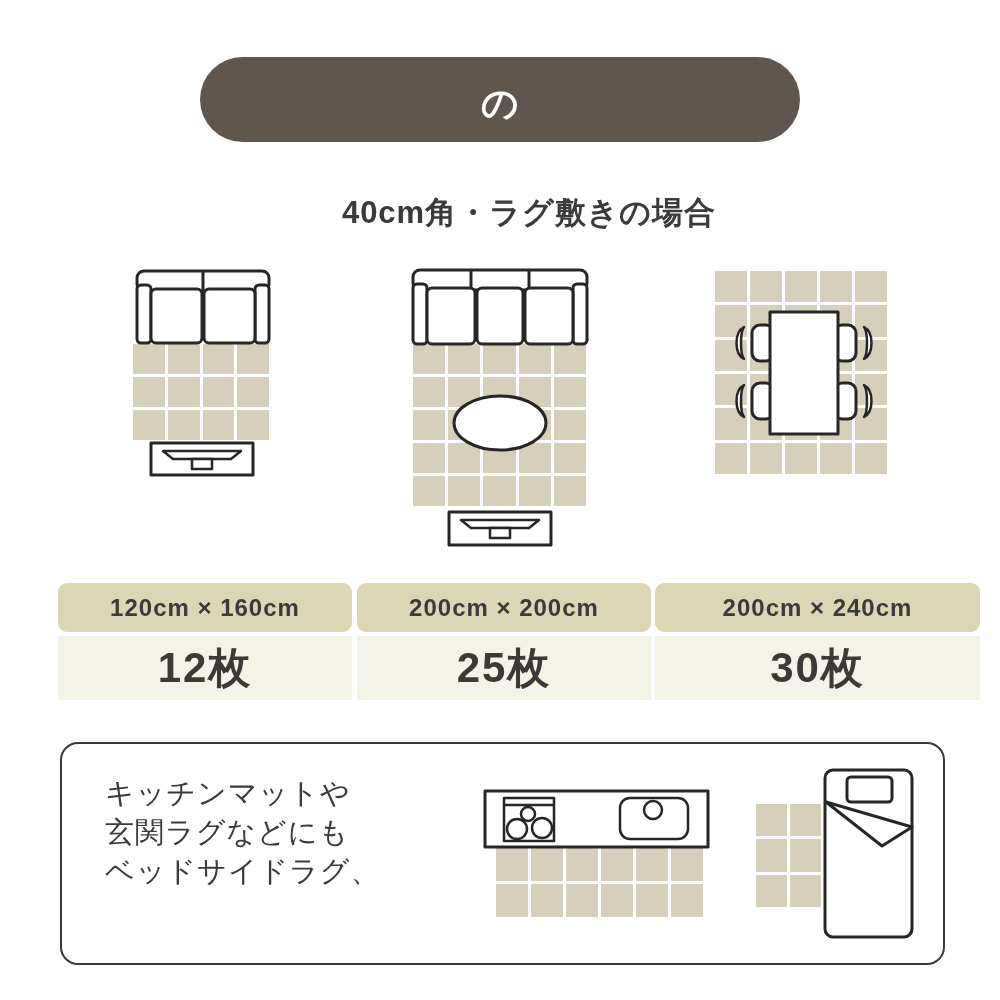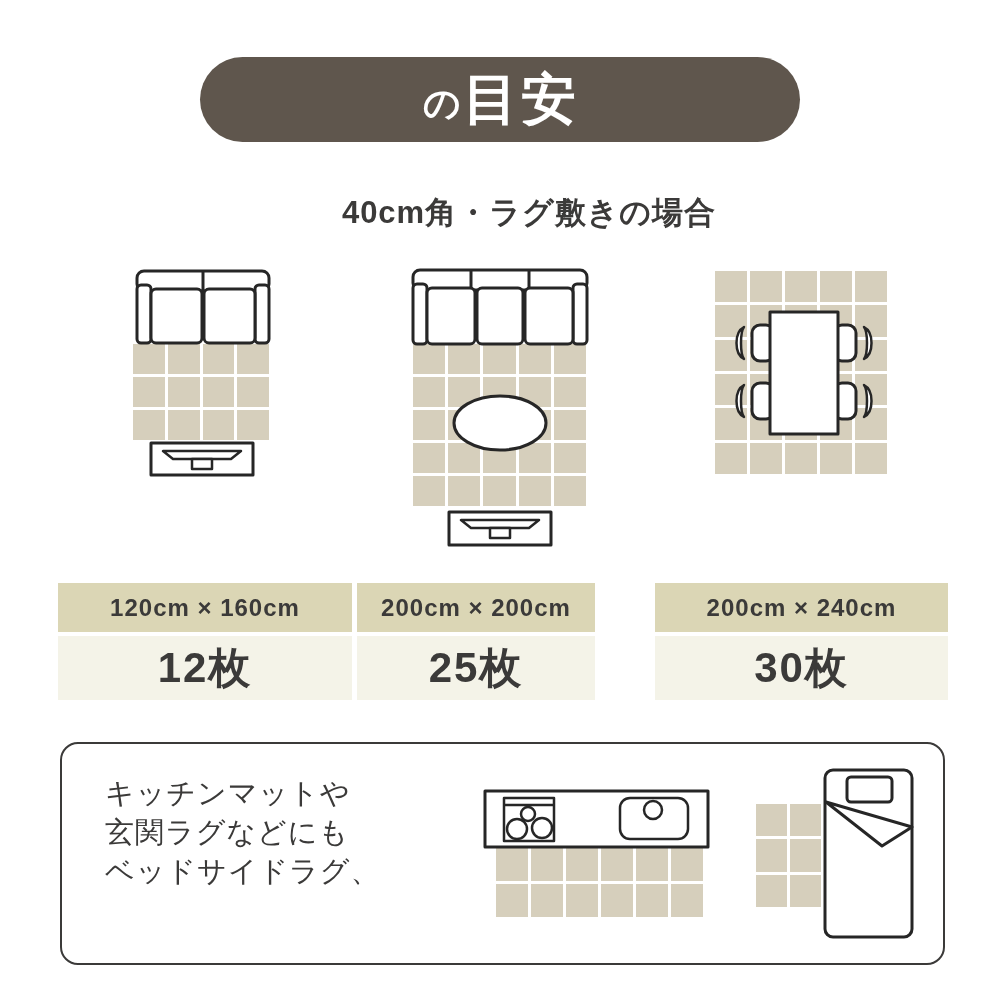--- a/index.html
+++ b/index.html
@@ -34,50 +34,49 @@
   .overlay{position:absolute;inset:0;overflow:visible;}
   .o{fill:#ffffff;stroke:var(--line);stroke-width:3;stroke-linejoin:round;}
   .o2{fill:#ffffff;stroke:var(--line);stroke-width:2.5;stroke-linejoin:round;}
   .ln{fill:none;stroke:var(--line);stroke-width:3;}
   .ln2{fill:none;stroke:var(--line);stroke-width:2.5;}
 
   
   .col{position:absolute;top:583px;}
   .col .size-band{
     height:49px;background:var(--band);display:flex;align-items:center;justify-content:center;
-    font-size:24px;font-weight:bold;color:var(--ink);letter-spacing:1px;
+    font-size:24px;font-weight:bold;color:var(--ink);letter-spacing:1px;border-radius:9px;
   }
   .col .count-band{
     height:64px;margin-top:4px;background:var(--band_light);
     display:flex;align-items:center;justify-content:center;
     font-size:42px;font-weight:bold;color:var(--ink);letter-spacing:2px;
   }
   .c1{left:58px;width:294px;}
-  .c2{left:357px;width:238px;}
-  .c3{left:655px;width:293px;}
+  .c2{left:357px;width:294px;}
+  .c3{left:655px;width:325px;}
 
   
   .note-box{
     position:absolute;left:60px;top:742px;width:885px;height:223px;
     background:#fff;border:2.5px solid var(--ink);border-radius:18px;box-sizing:border-box;
   }
   .note-text{position:absolute;left:105px;top:774px;}
   .note-text .line{font-size:29px;line-height:39px;color:var(--ink);letter-spacing:1px;}
 
   .kitchen{position:absolute;left:483px;top:789px;width:228px;height:130px;}
   .bed-area{position:absolute;left:754px;top:767px;width:162px;height:172px;}
 </style>
 </head>
 <body>
 
 <div class="canvas">
 
   <div class="pill">
       <span class="t-small">の</span>
-      <span class="t-big">目安</span>
   </div>
 
   <div class="subtitle">40cm角・ラグ敷きの場合</div>
 
   <div class="diagram d1">
     <div class="rug" style="left: 3px; top: 76px; width: 136px; height: 96px; grid-template-columns: repeat(4, 1fr); grid-template-rows: repeat(3, 1fr);">
         <div class="tile"></div>
         <div class="tile"></div>
         <div class="tile"></div>
         <div class="tile"></div>

